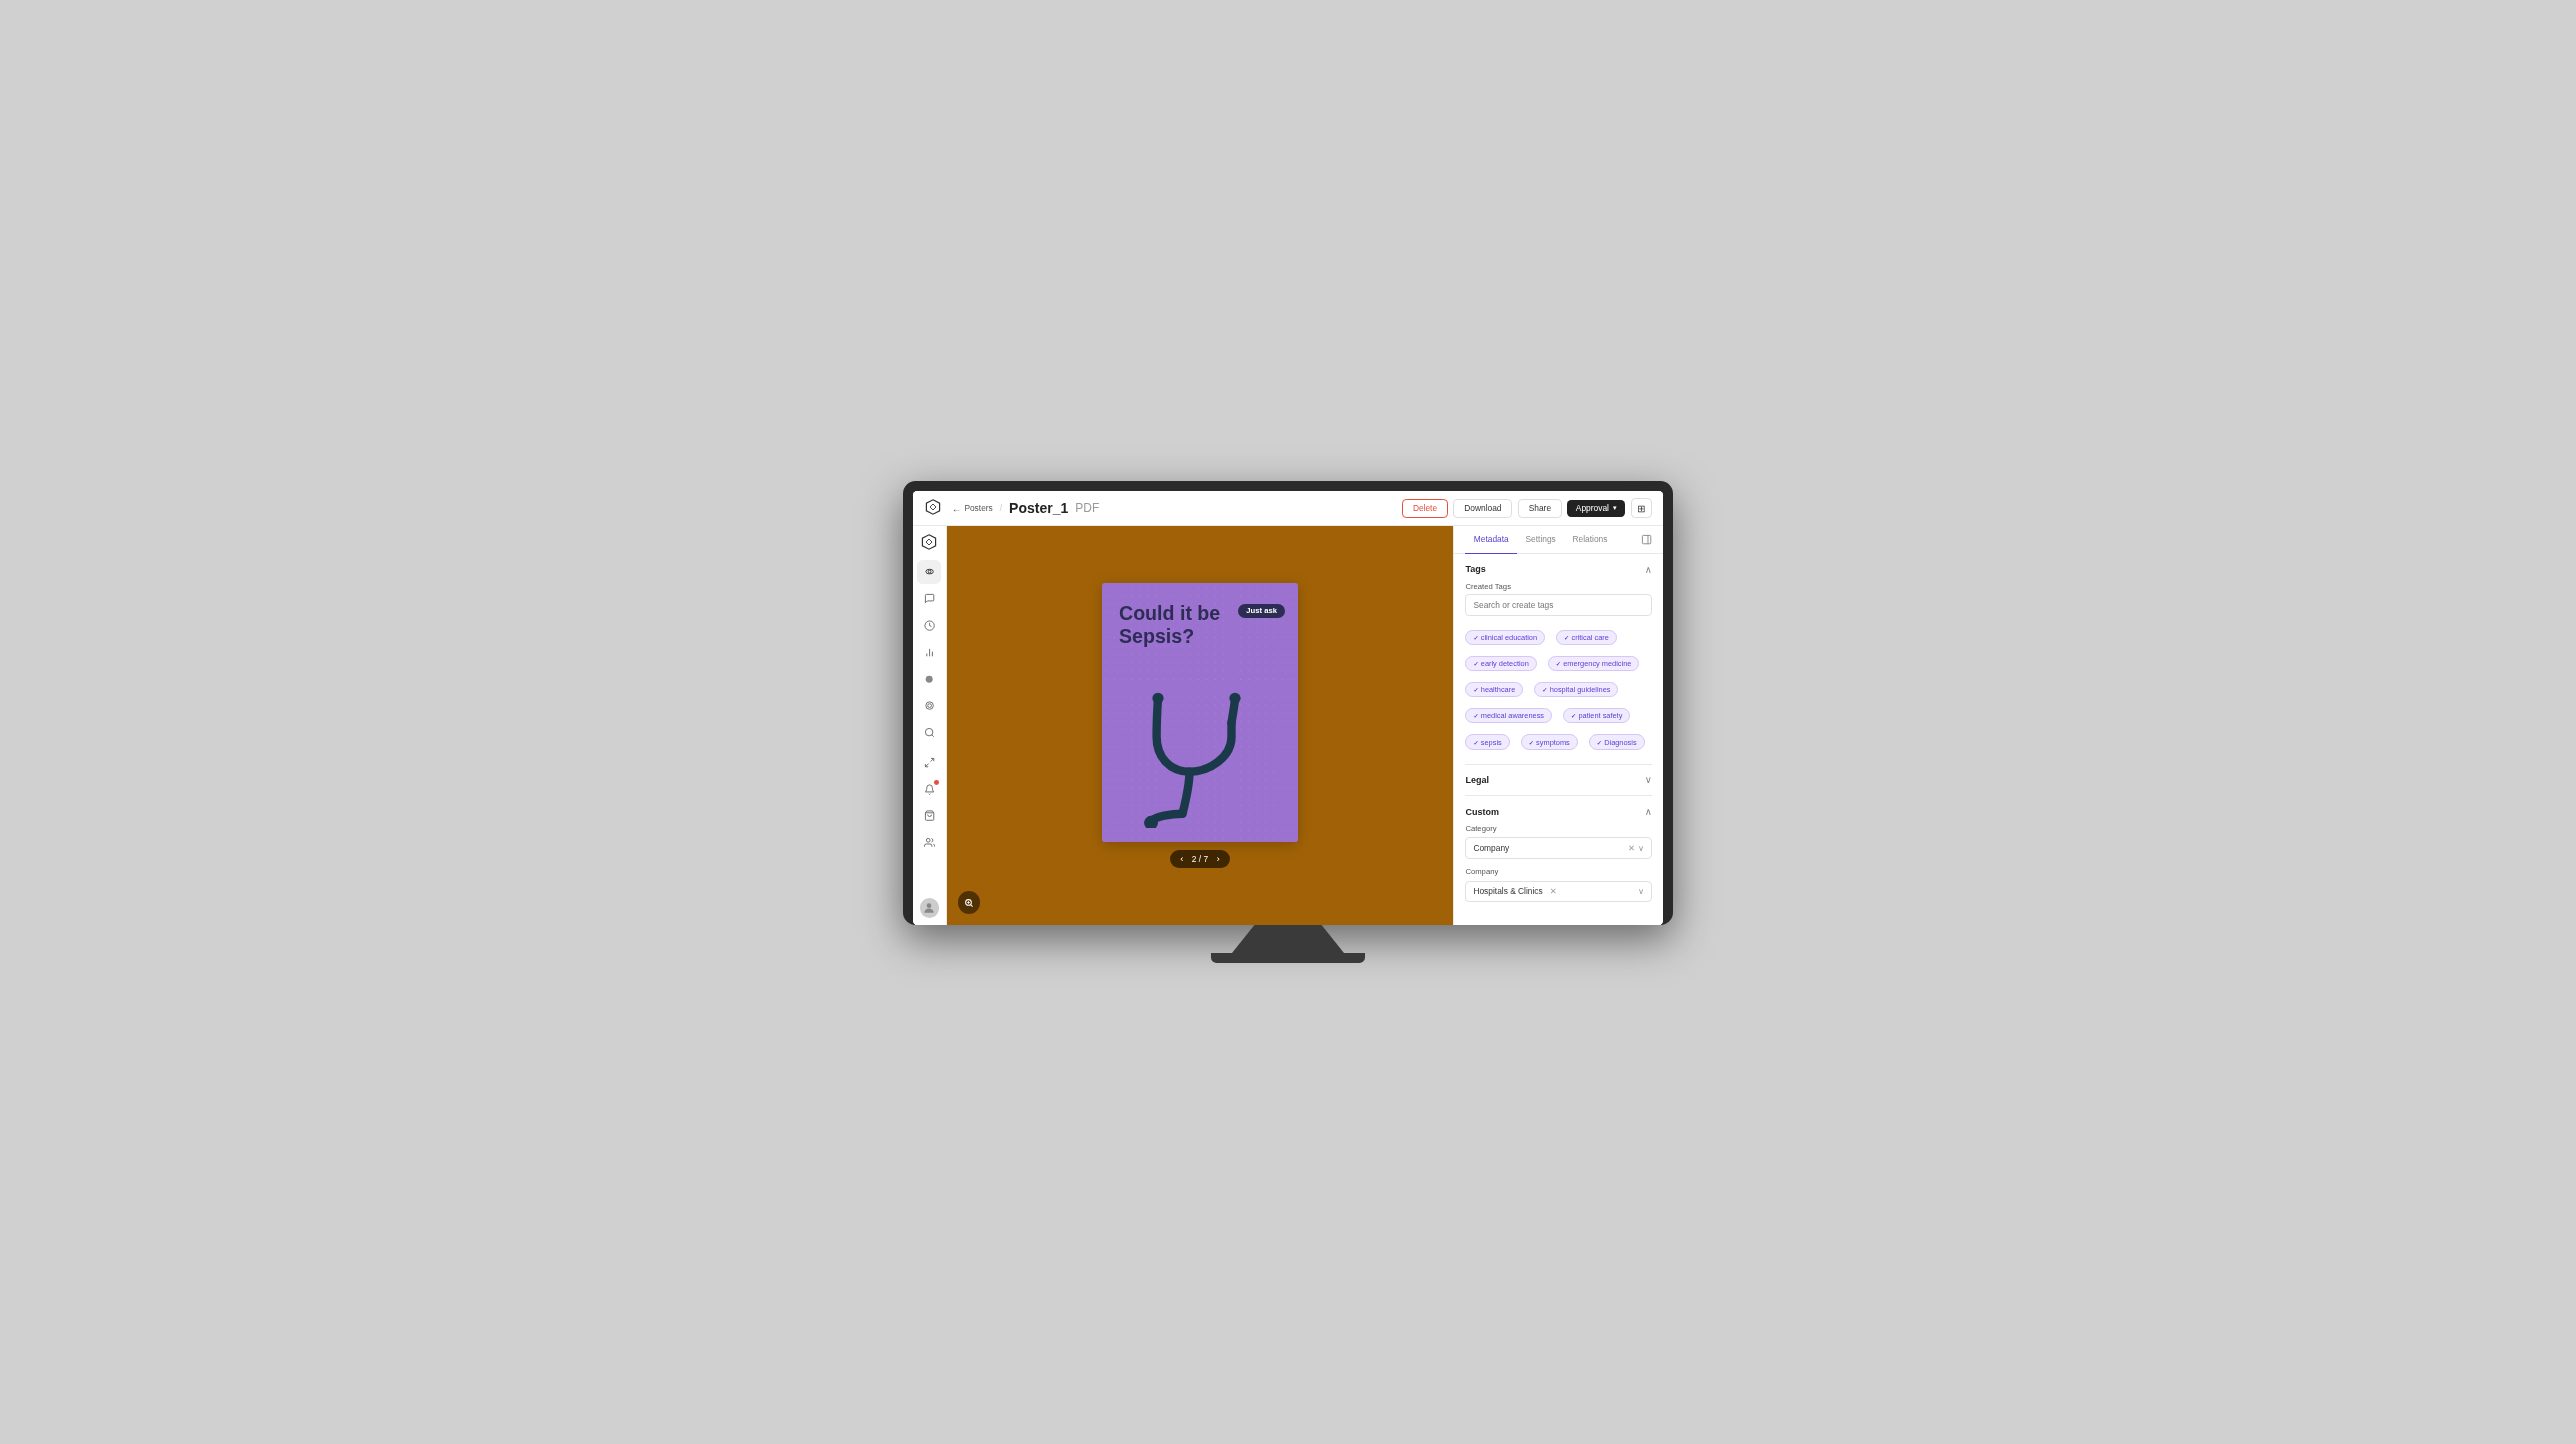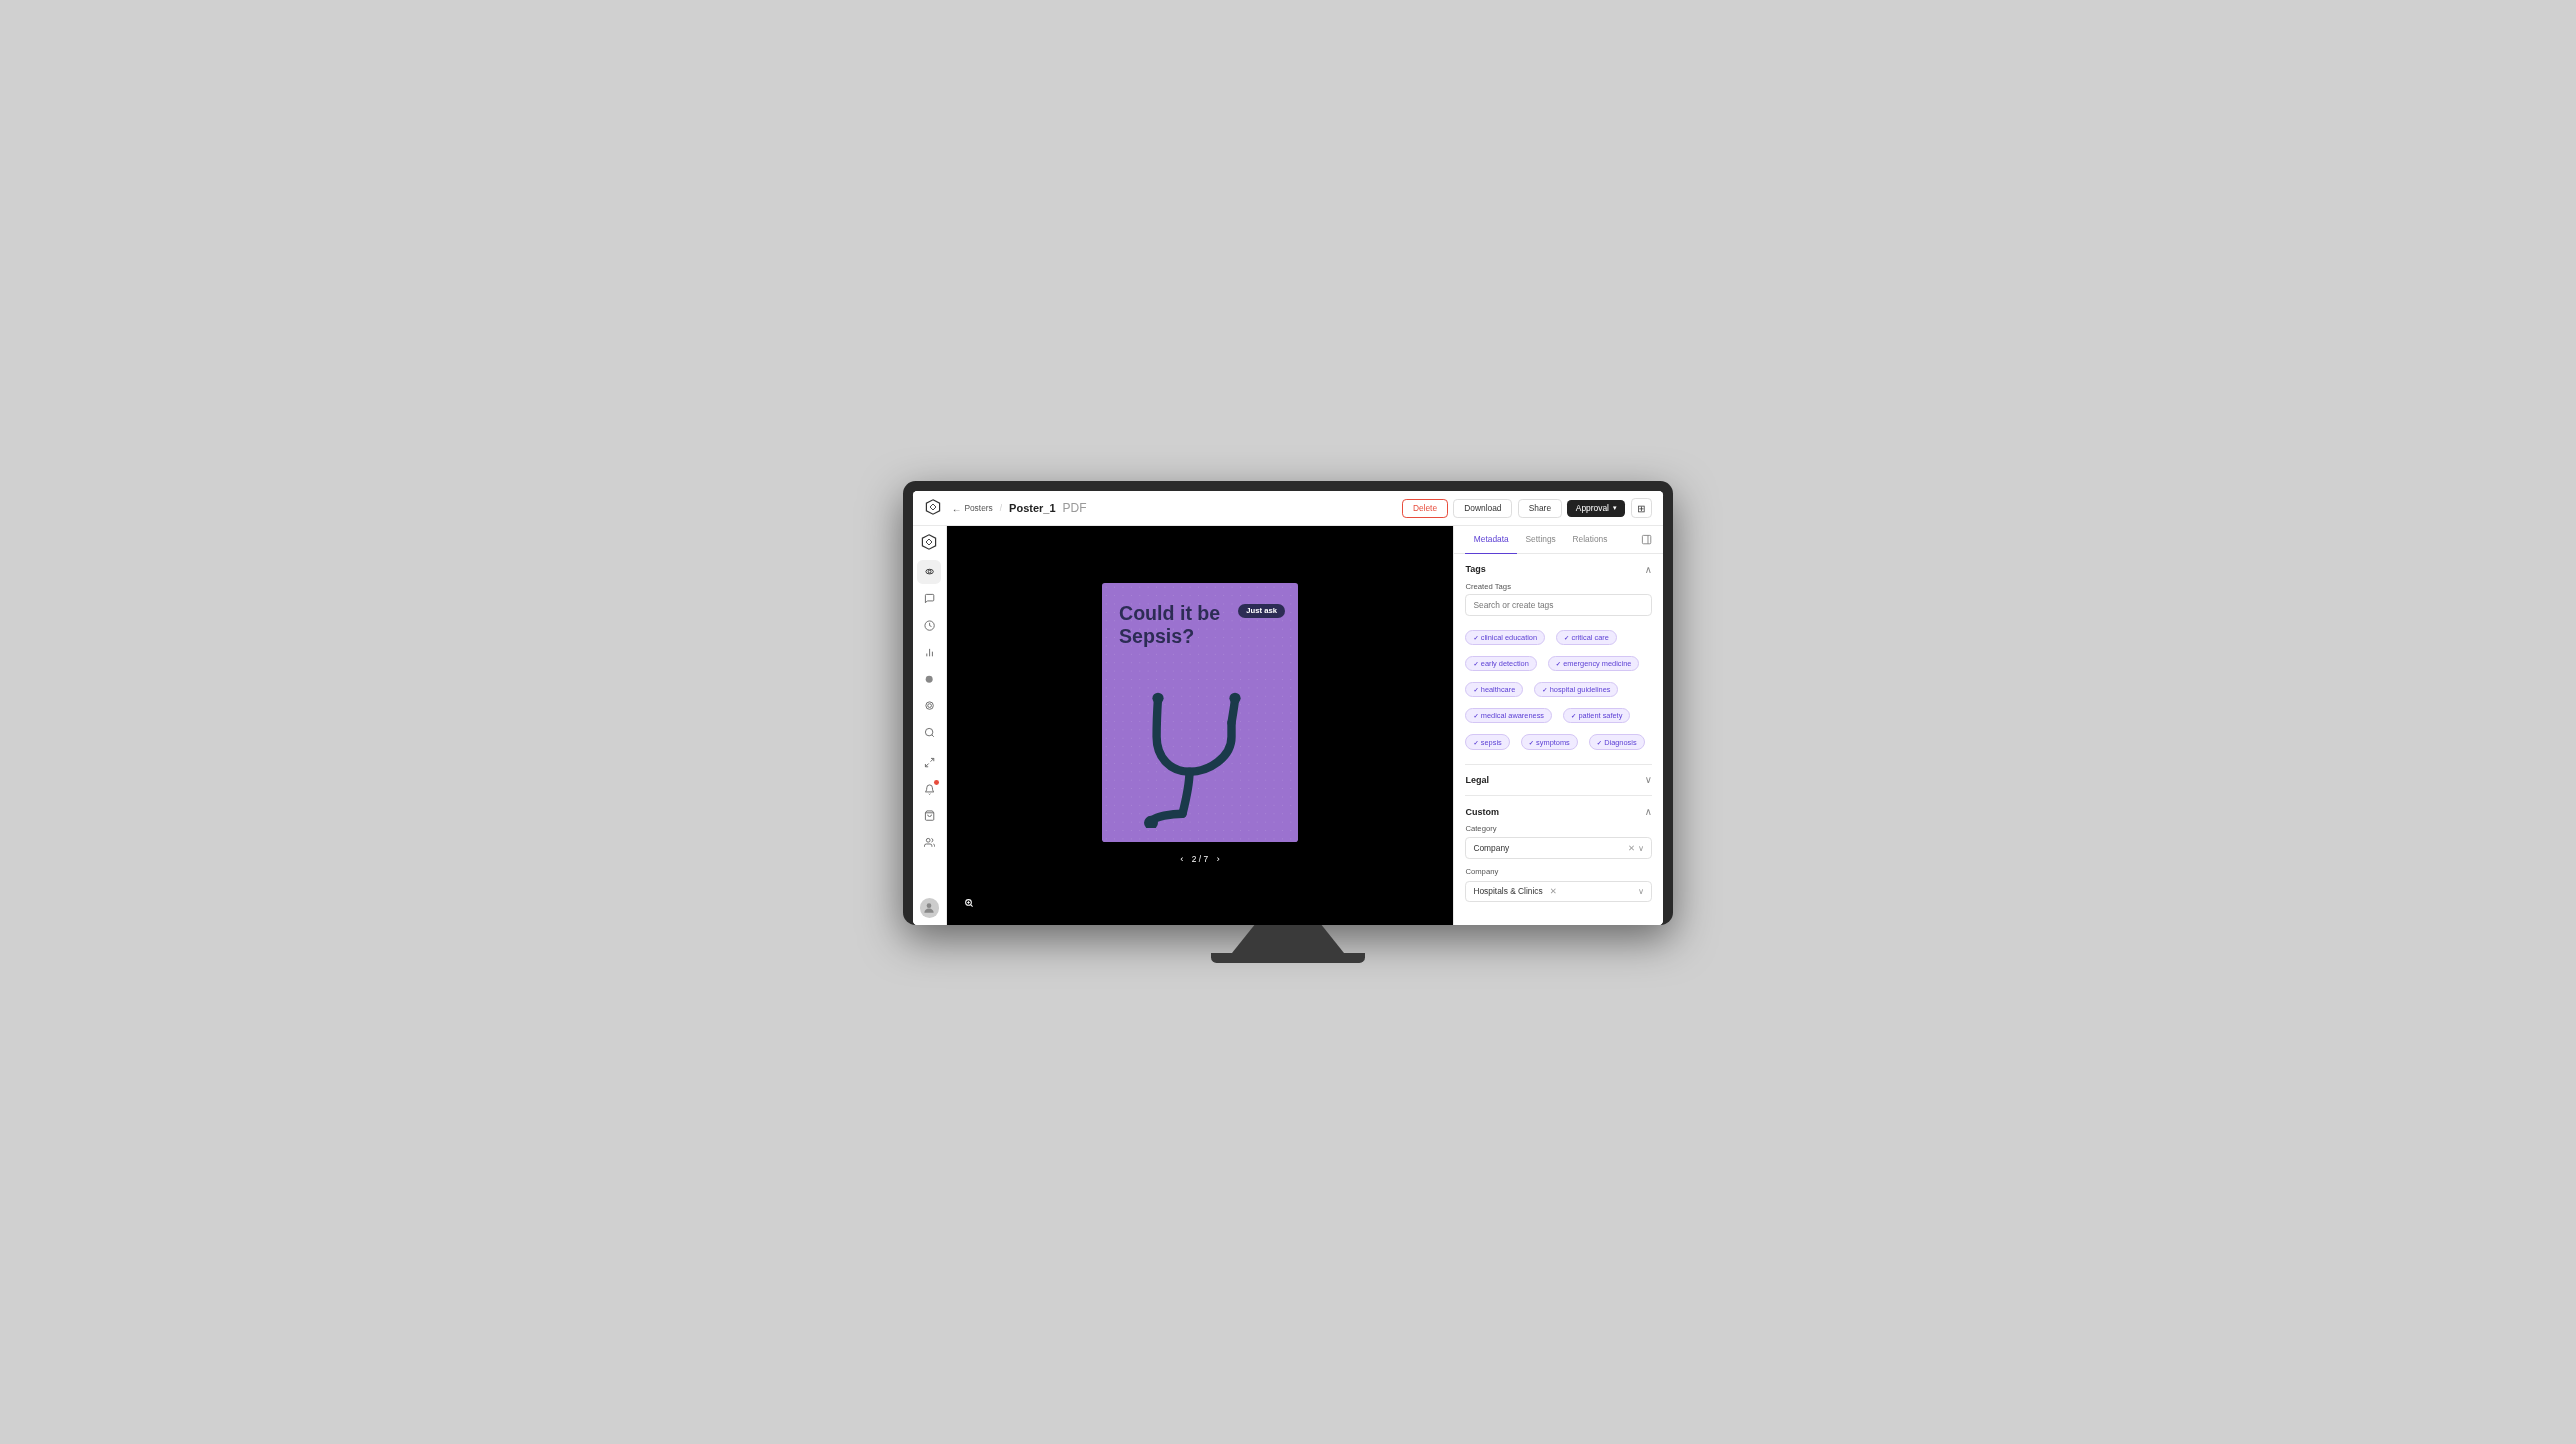--- a/index.html
+++ b/index.html
@@ -76,21 +76,21 @@
       font-size: 9.8px;
     }
 
     .breadcrumb-separator {
       color: #ccc;
       font-size: 8.4px;
     }
 
     .file-name {
       font-weight: 600;
-      font-size: 11px;
+      font-size: 14px;
       color: #222;
     }
 
     .file-type {
       font-size: 12px;
       color: #999;
       font-weight: 400;
     }
 
     .topbar-actions {
@@ -212,21 +212,21 @@
       display: flex;
       align-items: center;
       justify-content: center;
       color: #888;
       font-size: 8.4px;
     }
 
     
     .canvas-area {
       flex: 1;
-      background: #000000;
+      background: #a16207;
       display: flex;
       align-items: center;
       justify-content: center;
       position: relative;
       overflow: hidden;
     }
 
     .poster-wrapper {
       display: flex;
       flex-direction: column;

